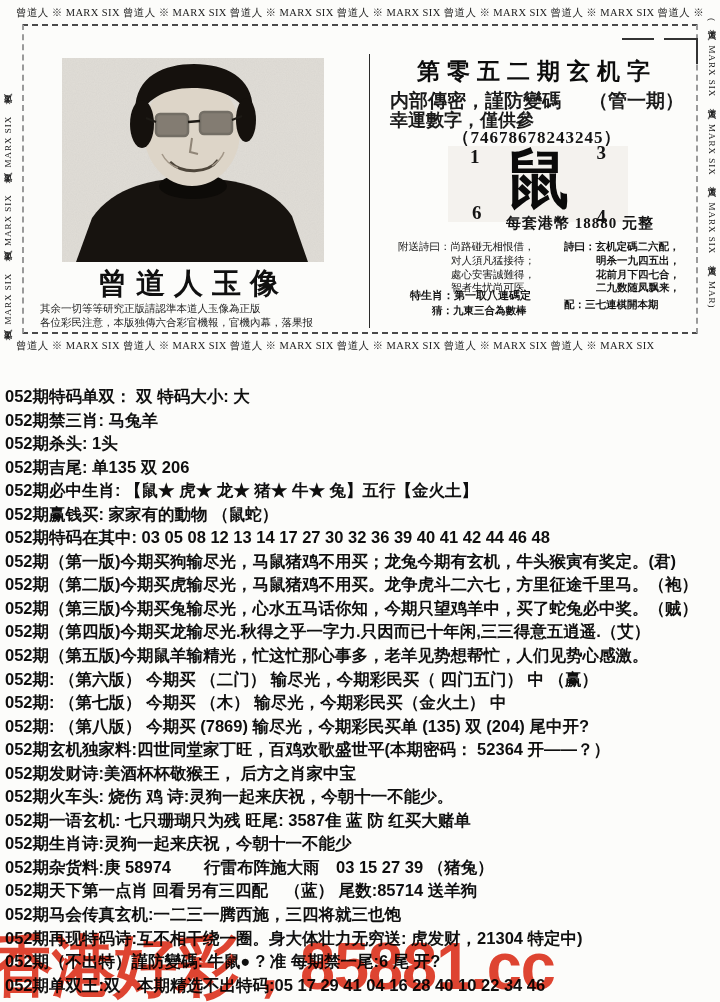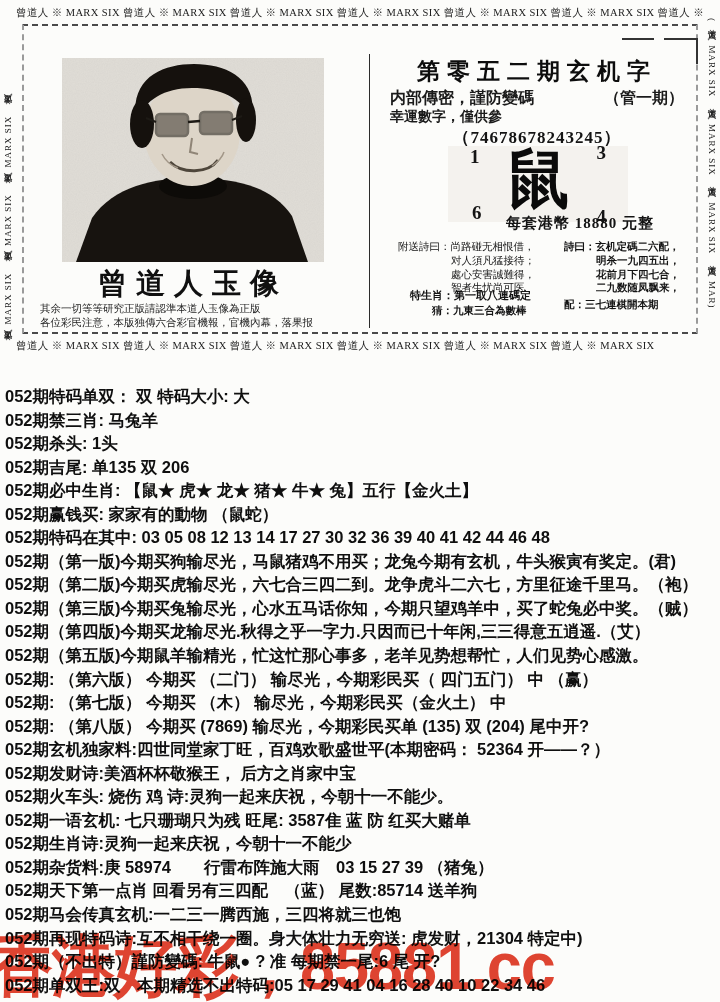--- a/index.html
+++ b/index.html
@@ -40,22 +40,22 @@
   }
   .pnotes {
     position:absolute; left:16px; top:276px; width:316px;
     font-family:"Liberation Serif", serif; font-size:10.5px; line-height:14px; color:#242424;
   }
   
   .rpane { position:absolute; left:352px; top:0; width:322px; height:100%; font-family:"Liberation Serif", serif; }
   .issue-title { position:absolute; left:0; top:30px; width:100%; text-align:center;
     font-size:23px; font-weight:700; letter-spacing:7px; color:#0d0d0d; }
   .sub-row { position:absolute; left:14px; top:62px; width:294px; display:flex; justify-content:space-between;
-    font-size:16px; font-weight:700; color:#1b1b1b; }
-  .sub2 { position:absolute; left:14px; top:82px; font-size:14px; font-weight:700; color:#1b1b1b; }
+    font-size:19px; font-weight:700; color:#1b1b1b; }
+  .sub2 { position:absolute; left:14px; top:82px; font-size:18px; font-weight:700; color:#1b1b1b; }
   .lucky { position:absolute; left:0; top:100px; width:100%; text-align:center;
     font-size:17px; font-weight:700; letter-spacing:1px; }
   .zodiac { position:absolute; left:72px; top:120px; width:180px; height:76px; background:#f4f2ee; }
   .zchar { position:absolute; left:0; top:-4px; width:100%; text-align:center;
     font-size:64px; line-height:76px; font-weight:900; font-family:"Liberation Serif", serif; color:#0a0a0a; }
   .znum { position:absolute; font-size:19px; font-weight:700; font-family:"Liberation Serif", serif; }
   .znum.tl { left:22px;  top:0; }
   .znum.tr { right:22px; top:-4px; }
   .znum.bl { left:24px;  bottom:-2px; }
   .znum.br { right:22px; bottom:-6px; }
@@ -177,21 +177,21 @@
 
   <div class="body-rows">
       <div class="row">052期特码单双：  双   特码大小: 大</div>
       <div class="row">052期禁三肖: 马兔羊</div>
       <div class="row">052期杀头: 1头</div>
       <div class="row">052期吉尾: 单135  双 206</div>
       <div class="row">052期必中生肖: 【鼠★ 虎★ 龙★ 猪★ 牛★ 兔】五行【金火土】</div>
       <div class="row">052期赢钱买: 家家有的動物 （鼠蛇）</div>
       <div class="row">052期特码在其中: 03  05  08  12  13  14  17  27  30  32  36  39  40  41  42  44  46  48</div>
       <div class="row">052期（第一版)今期买狗输尽光，马鼠猪鸡不用买；龙兔今期有玄机，牛头猴寅有奖定。(君)</div>
-      <div class="row">052期（第二版)今期买虎输尽光，六七合三四二到。龙争虎斗二六七，方里征途千里马。（袍）</div>
+      <div class="row">052期（第二版)今期买虎输尽光，马鼠猪鸡不用买。龙争虎斗二六七，方里征途千里马。（袍）</div>
       <div class="row">052期（第三版)今期买兔输尽光，心水五马话你知，今期只望鸡羊中，买了蛇兔必中奖。（贼）</div>
       <div class="row">052期（第四版)今期买龙输尽光.秋得之乎一字力.只因而已十年闲,三三得意五逍遥.（艾）</div>
       <div class="row">052期（第五版)今期鼠羊输精光，忙这忙那心事多，老羊见势想帮忙，人们见势心感激。</div>
       <div class="row">052期: （第六版） 今期买 （二门） 输尽光，今期彩民买（ 四门五门） 中 （赢）</div>
       <div class="row">052期: （第七版） 今期买 （木） 输尽光，今期彩民买（金火土） 中</div>
       <div class="row">052期: （第八版） 今期买 (7869) 输尽光，今期彩民买单 (135)  双 (204) 尾中开?</div>
       <div class="row">052期玄机独家料:四世同堂家丁旺，百鸡欢歌盛世平(本期密码： 52364  开——？）</div>
       <div class="row">052期发财诗:美酒杯杯敬猴王， 后方之肖家中宝</div>
       <div class="row">052期火车头: 烧伤 鸡 诗:灵狗一起来庆祝，今朝十一不能少。</div>
       <div class="row">052期一语玄机: 七只珊瑚只为残 旺尾: 3587隹 蓝  防  红买大赌单</div>

